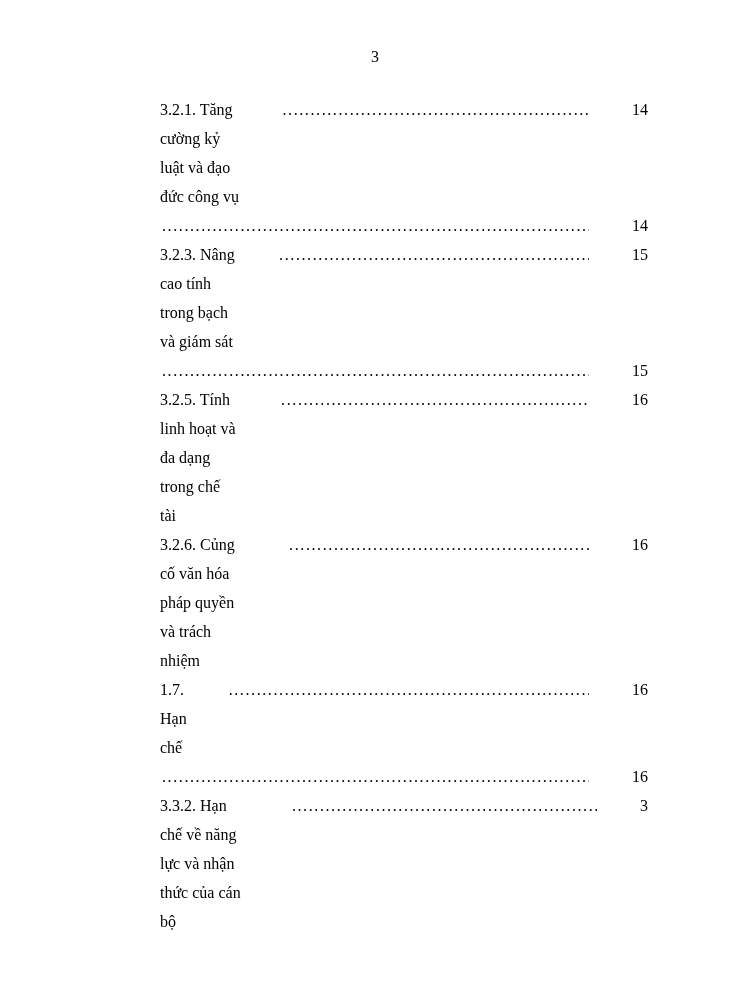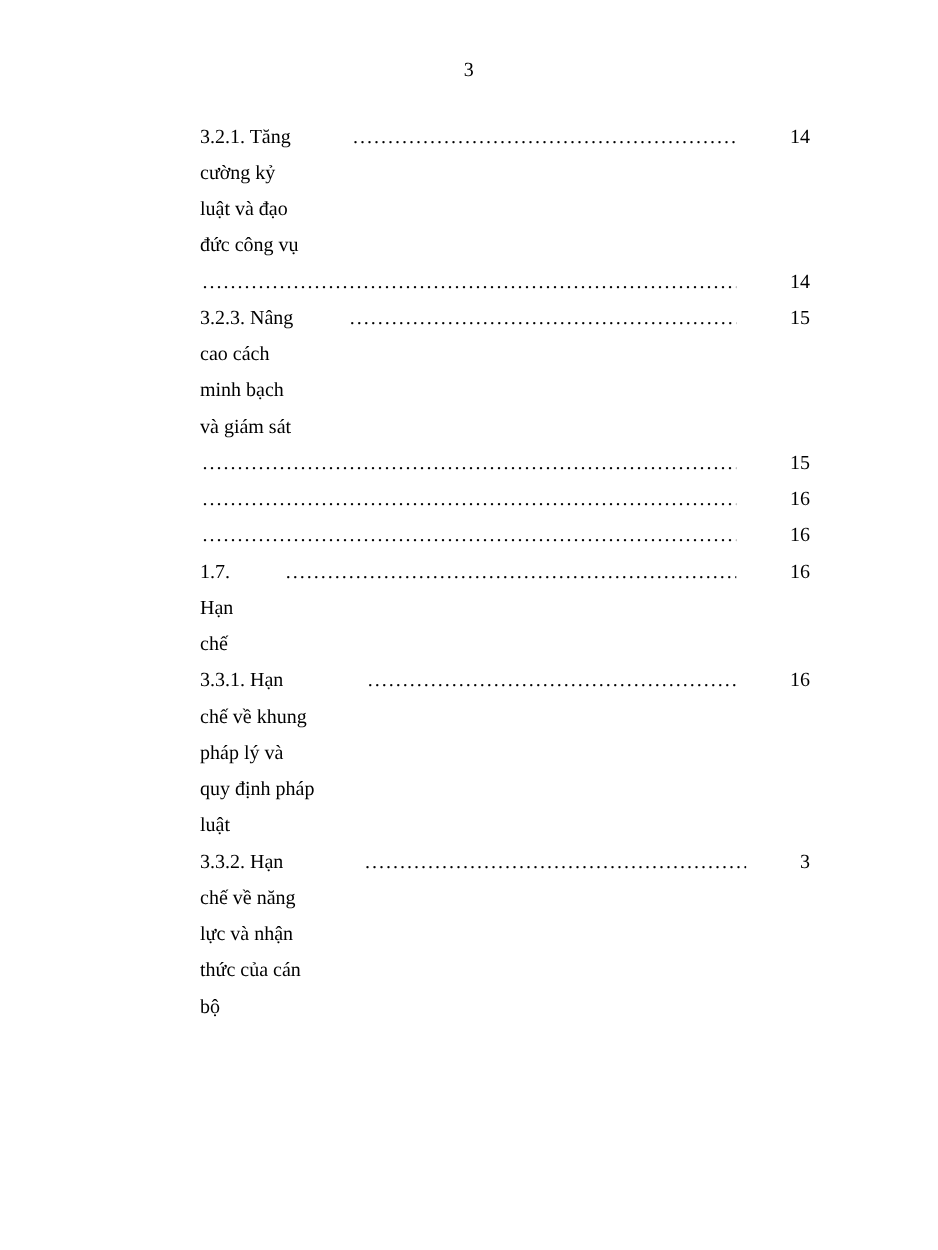--- a/index.html
+++ b/index.html
@@ -55,43 +55,44 @@
       <div class="row indent">
         <span class="t">3.2.1. Tăng cường kỷ luật và đạo đức công vụ</span>
         <span class="leader">........................................................................................................................................................................................................</span>
         <span class="pg">14</span>
       </div>
       <div class="row indent">
         <span class="leader">........................................................................................................................................................................................................</span>
         <span class="pg">14</span>
       </div>
       <div class="row indent">
-        <span class="t">3.2.3. Nâng cao cách minh bạch và giám sát</span>
+        <span class="t">3.2.3. Nâng cao tính trong bạch và giám sát</span>
         <span class="leader">........................................................................................................................................................................................................</span>
         <span class="pg">15</span>
       </div>
       <div class="row indent">
         <span class="leader">........................................................................................................................................................................................................</span>
         <span class="pg">15</span>
       </div>
       <div class="row indent">
+        <span class="t">3.2.5. Tính linh hoạt và đa dạng trong chế tài</span>
         <span class="leader">........................................................................................................................................................................................................</span>
         <span class="pg">16</span>
       </div>
       <div class="row indent">
+        <span class="t">3.2.6. Củng cố văn hóa pháp quyền và trách nhiệm</span>
         <span class="leader">........................................................................................................................................................................................................</span>
         <span class="pg">16</span>
       </div>
       <div class="row indent">
         <span class="t">1.7. Hạn chế</span>
         <span class="leader">........................................................................................................................................................................................................</span>
         <span class="pg">16</span>
       </div>
       <div class="row indent">
-        <span class="t">3.3.1. Hạn chế về khung pháp lý và quy định pháp luật</span>
         <span class="leader">........................................................................................................................................................................................................</span>
         <span class="pg">16</span>
       </div>
       <div class="row indent">
         <span class="t">3.3.2. Hạn chế về năng lực và nhận thức của cán bộ</span>
         <span class="leader">........................................................................................................................................................................................................</span>
         <span class="pg">3</span>
       </div>
     </div>
 </div>

